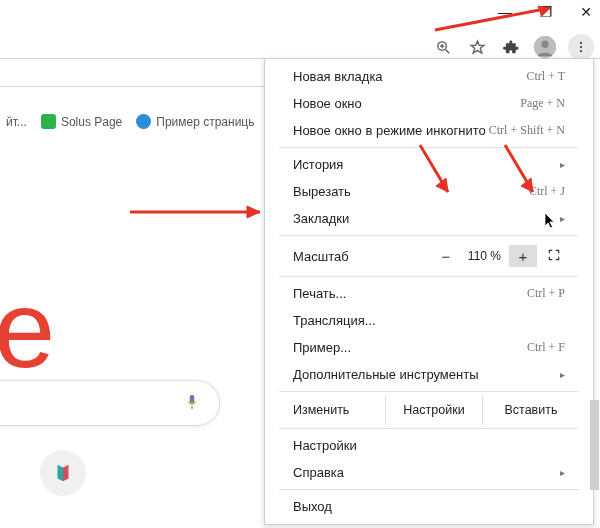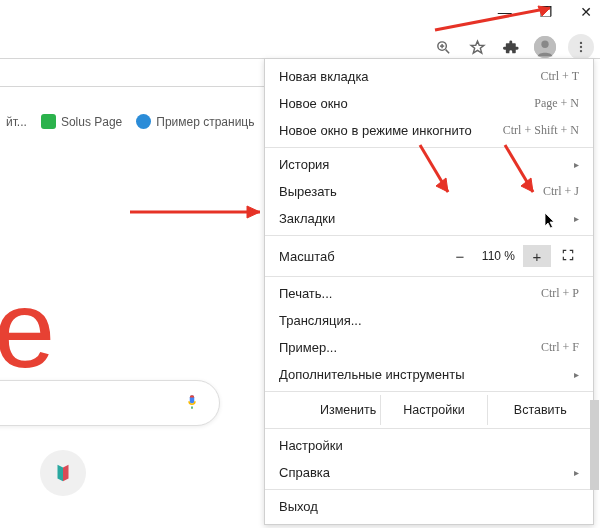--- a/index.html
+++ b/index.html
@@ -19,34 +19,34 @@
 
   
   .bookmarks { position:absolute; top:62px; left:0; display:flex; align-items:center; gap:14px; padding:4px 6px; font-size:12px; color:#555; }
   .bookmarks .bm { display:flex; align-items:center; gap:5px;margin-top:48px; }
   .favicon { width:15px; height:15px; border-radius:3px; display:inline-block; }
   .favicon.green { background:#2bb24c; }
   .favicon.blue { background:#2b8cd8; border-radius:50%; }
   .bookmarks-line { position:absolute; top:86px; left:0; width:265px; height:1px; background:#d6d6d6; }
 
   
-  .menu { position:absolute; top:58px; right:6px; width:330px; background:#fff; border:1px solid #d0d0d0; box-shadow:0 2px 6px rgba(0,0,0,.15); padding:4px 0; }
+  .menu { position:absolute; top:58px; right:6px; width:330px; background:#fff; border:1px solid #d0d0d0; box-shadow:0 2px 6px rgba(0,0,0,.15); padding:4px 14px; }
   .menu .row { display:flex; align-items:center; justify-content:space-between; padding:6px 14px; font-size:13px; color:#222; min-height:26px; }
   .menu .row .shortcut { color:#777; font-size:12px;font-family:Liberation Serif, serif; }
   .menu .row .chev { color:#777; font-size:10px; }
   .menu .sep { height:1px; background:#e2e2e2; margin:3px 0; }
   .zoom-ctrl { display:flex; align-items:center; gap:0; }
   .zoom-ctrl .zbtn { width:28px; height:22px; display:flex; align-items:center; justify-content:center; font-size:15px; color:#333; }
   .zoom-ctrl .zbtn.plus { background:#ddd; }
   .zoom-ctrl .zval { padding:0 8px; font-size:12px; }
   .zoom-ctrl .full { padding:0 4px 0 10px; }
   .edit-row { display:flex; align-items:stretch; padding:0; }
   .edit-row > div { flex:1; text-align:center; padding:8px 4px; font-size:12.5px; color:#222; }
   .edit-row > div + div { border-left:1px solid #e2e2e2; }
-  .edit-row .lbl { flex:1; text-align:right; padding-left:14px; }
+  .edit-row .lbl { flex:1; text-align:left; padding-left:14px; }
 
   
   .big-e { position:absolute; top:265px; left:-6px; font-size:110px; font-weight:400; color:#e74133; font-family: "Product Sans", Arial, sans-serif; }
   .searchbox { position:absolute; top:380px; left:-40px; width:260px; height:46px; border:1px solid #ddd; border-radius:30px; background:#fff; box-shadow:0 1px 4px rgba(0,0,0,.08); display:flex; align-items:center; justify-content:flex-end; padding-right:18px; }
   .mic svg { width:18px; height:18px; }
   .tile { position:absolute; top:450px; left:40px; width:46px; height:46px; border-radius:50%; background:#f0f0f0; display:flex; align-items:center; justify-content:center; }
   .tile svg { width:22px; height:22px; }
 
   
   .arrow { position:absolute; pointer-events:none; }

